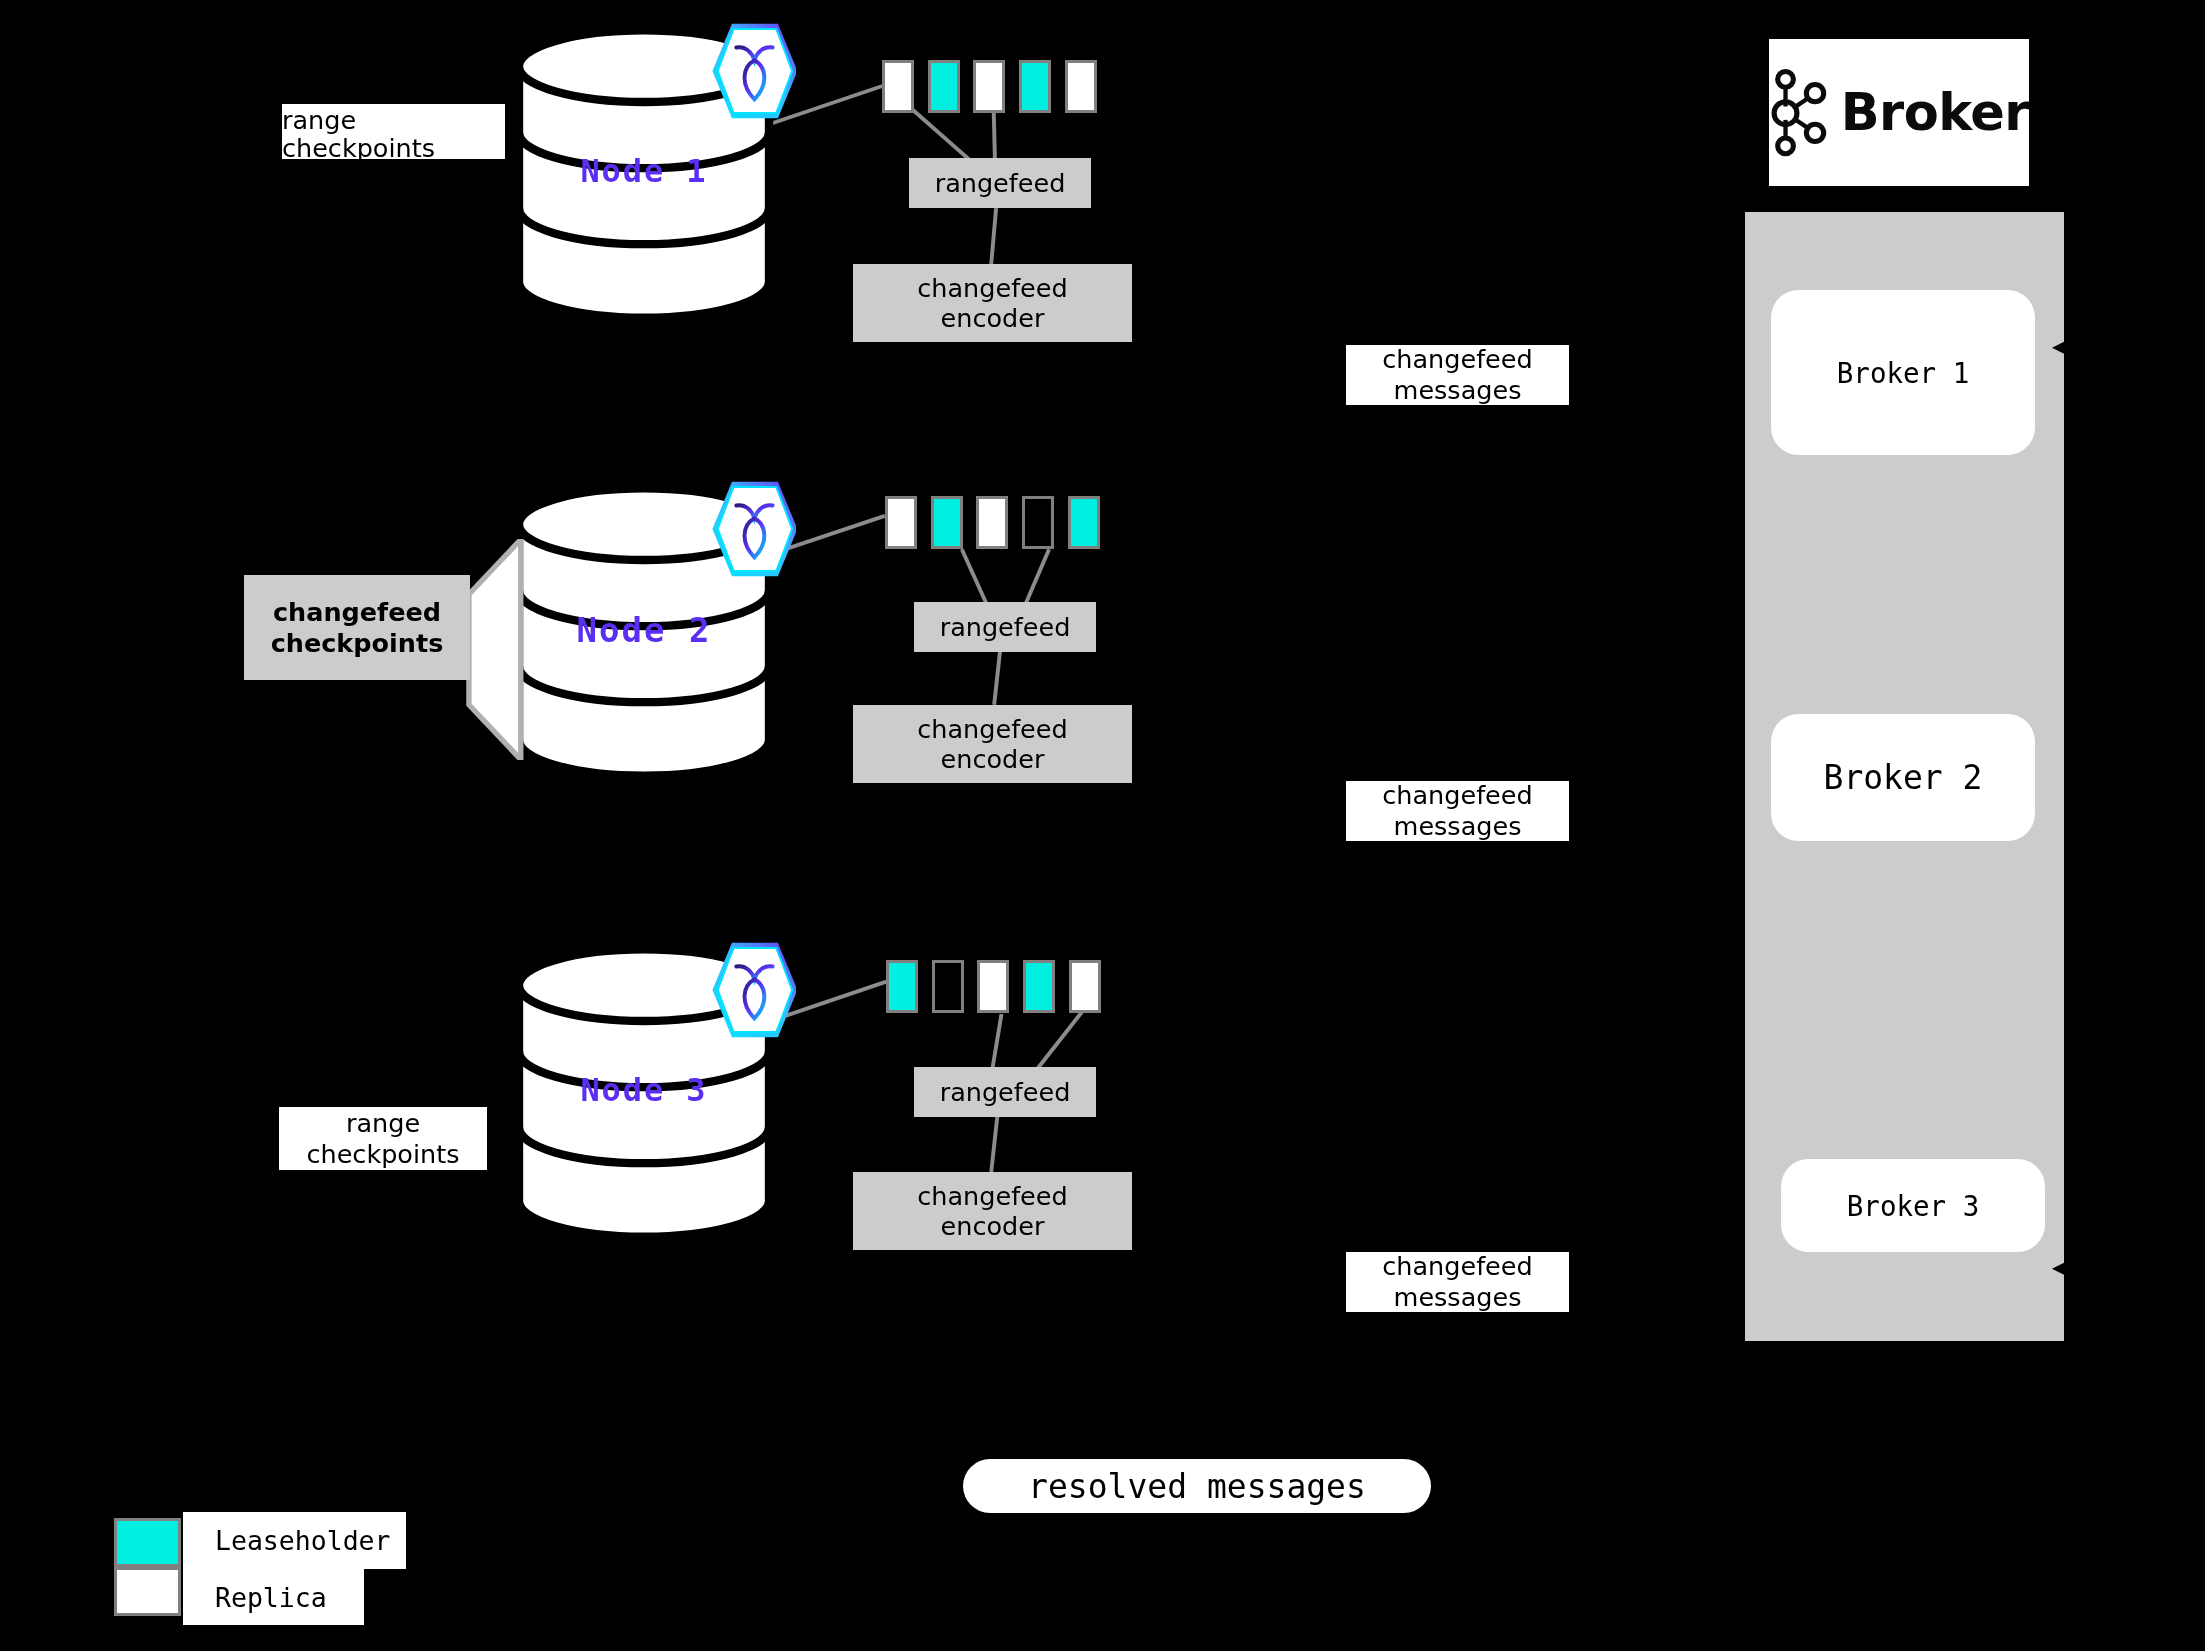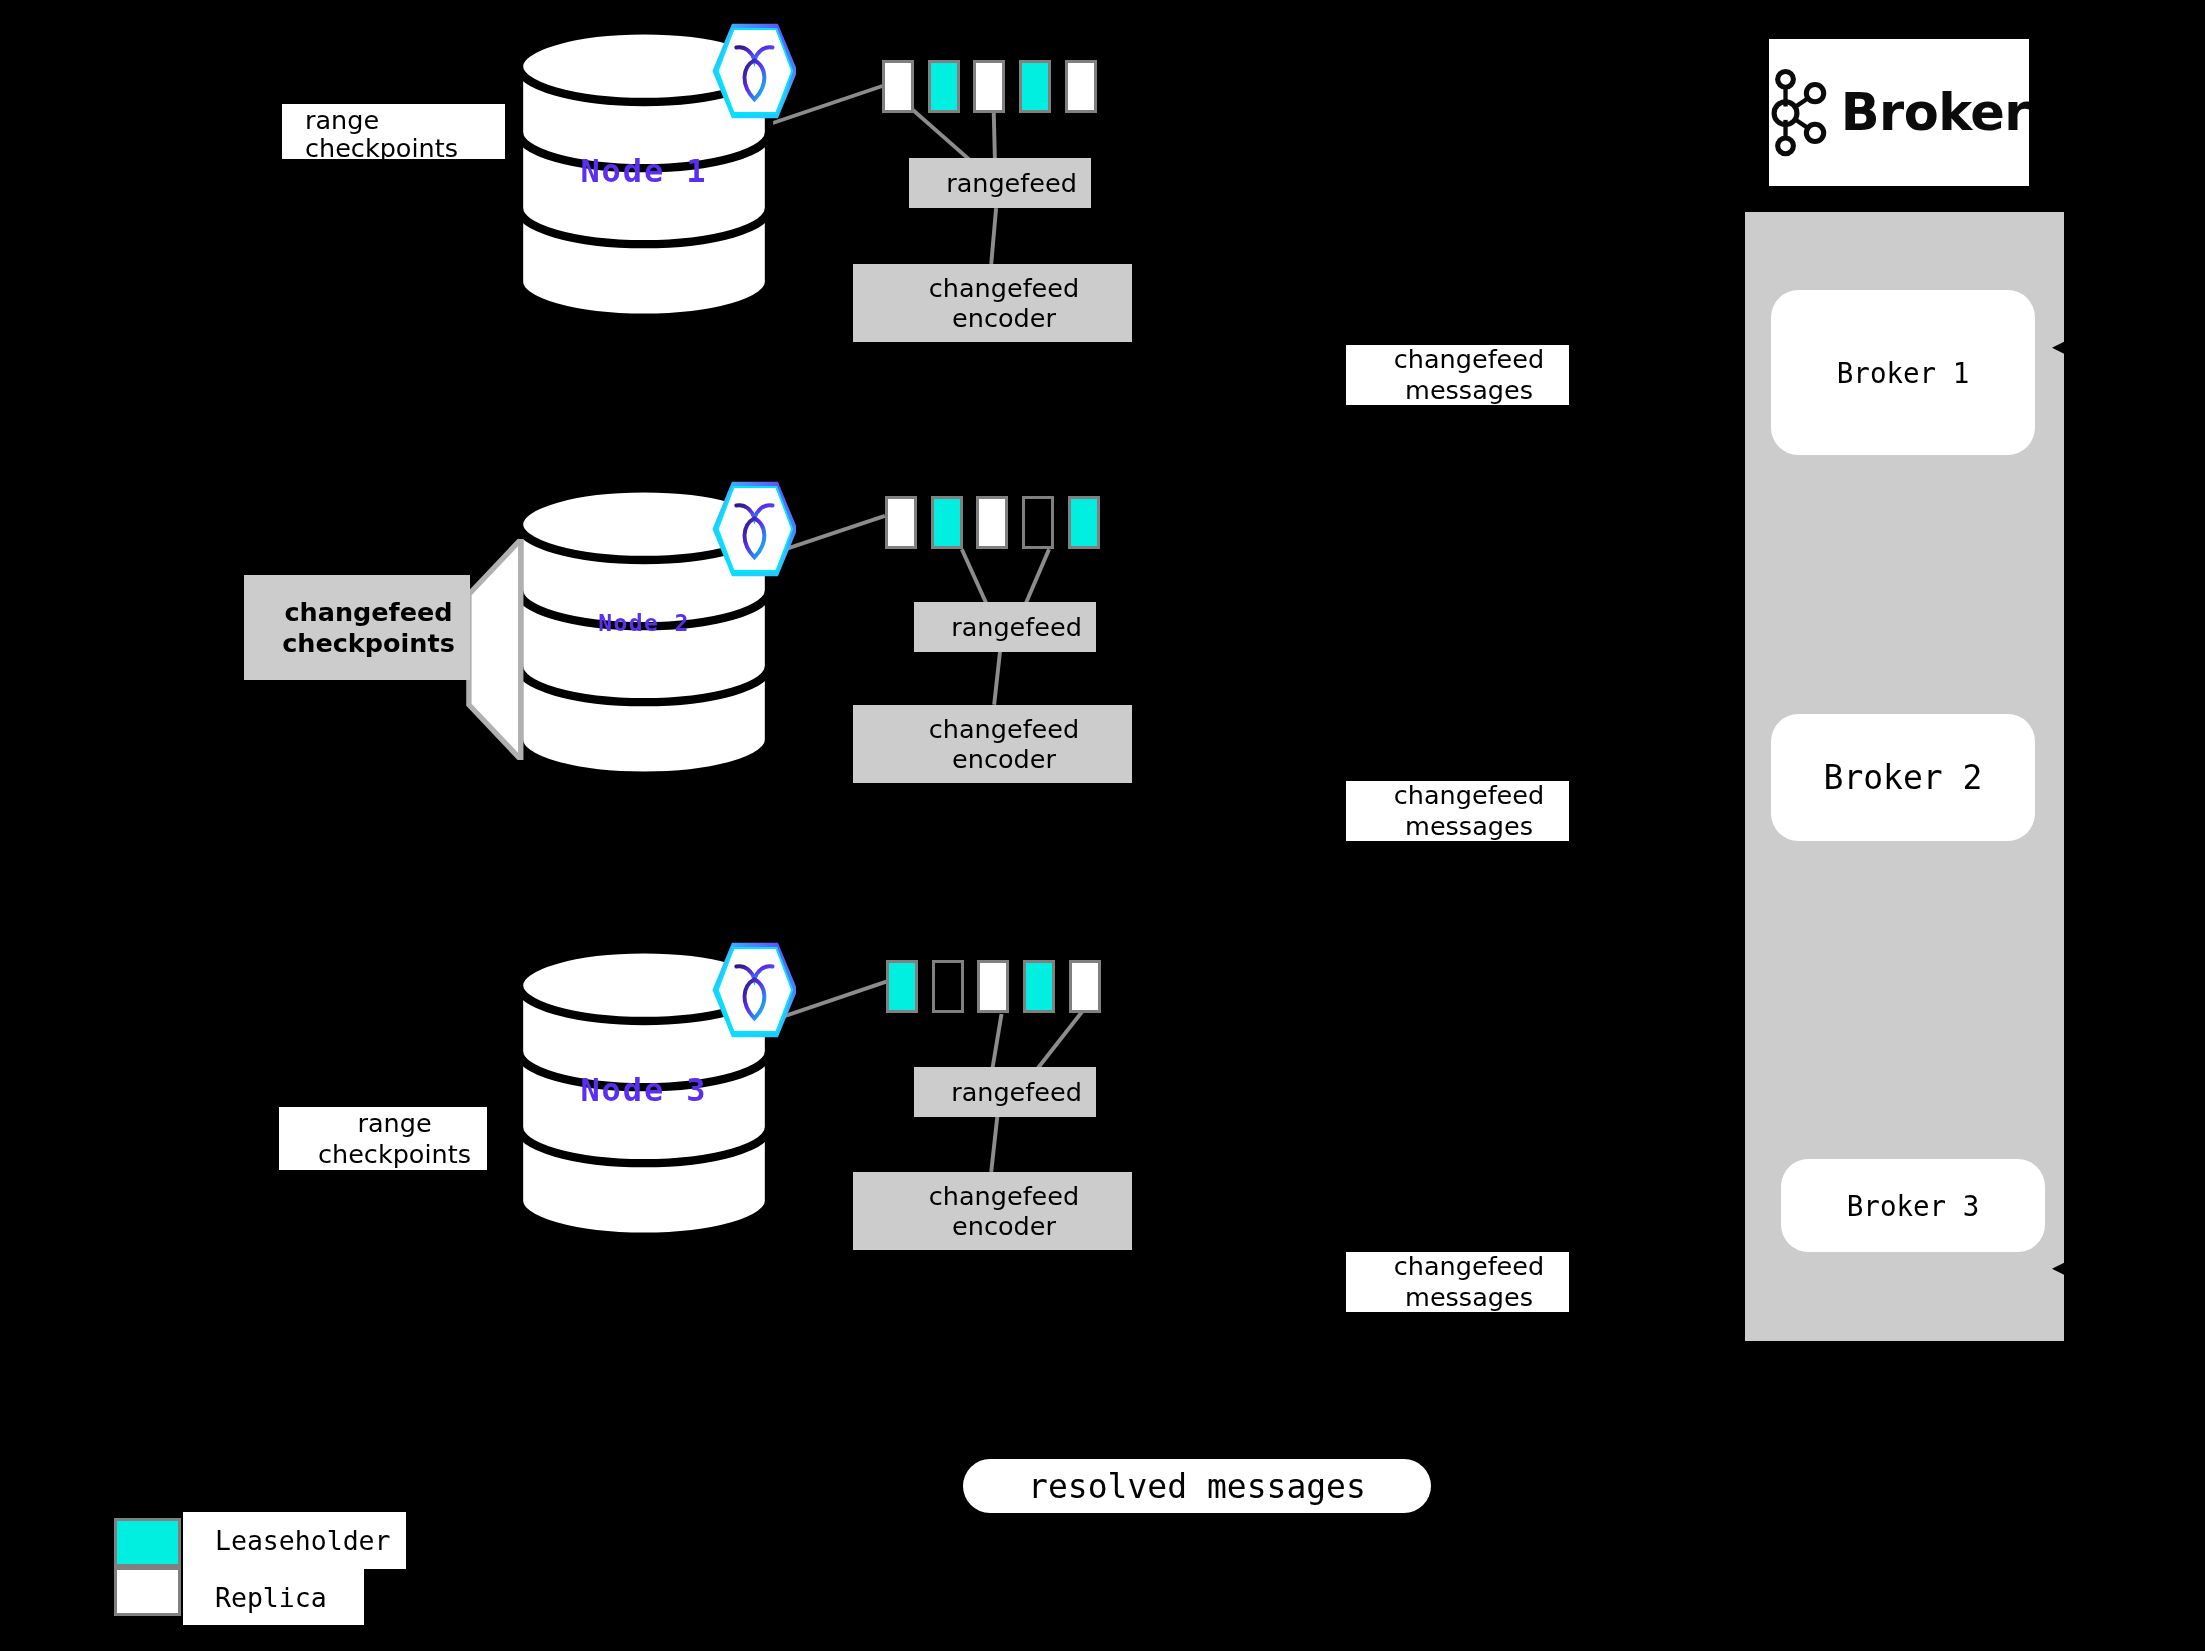--- a/index.html
+++ b/index.html
@@ -9,21 +9,20 @@
     font-family:"DejaVu Sans", sans-serif;
   }
   .abs{position:absolute;}
 
   
   .lbl{
     position:absolute;display:flex;align-items:center;justify-content:center;
     text-align:center;line-height:1.12;color:#000;
     font-family:"DejaVu Sans", sans-serif;
     box-sizing:border-box;
-    padding-left:23px;
   }
   .lbl.white{background:#ffffff;}
   .lbl.gray{background:#cccccc;}
   .lbl.bold{font-weight:bold;}
   .lbl.clip{overflow:hidden;align-items:flex-start;}
 
   
   .cyl{position:absolute;}
   .cyl svg{display:block;}
   .node-name{
@@ -164,21 +163,21 @@
 
 <div class="cyl" style="left:514px;top:485px;width:260px;height:299px;">
   <svg width="260" height="299" viewBox="0 0 530 610" xmlns="http://www.w3.org/2000/svg">
     <g stroke="#000" stroke-width="17" fill="#fff">
       <path d="M10 80 L10 520 A255 73 0 0 0 520 520 L520 80 Z"></path>
       <ellipse cx="265" cy="80" rx="255" ry="73"></ellipse>
       <path d="M10 215 A255 73 0 0 0 520 215" fill="none"></path>
       <path d="M10 370 A255 73 0 0 0 520 370" fill="none"></path>
     </g>
   </svg>
-  <div class="node-name" style="top:125px;font-size:23px;">Node 2</div>
+  <div class="node-name" style="top:125px;font-size:34px;">Node 2</div>
 </div>
 
 <div class="abs" style="left:708px;top:480px;width:88px;height:98px;">
   <svg width="88" height="98" viewBox="0 0 180 200" xmlns="http://www.w3.org/2000/svg">
     <polygon points="52,8 140,8 178,100 140,192 52,192 14,100" fill="#fff" stroke="url(#hexg1)" stroke-width="9"></polygon>
     <polygon points="52,14 140,14 172,100 140,186 52,186 20,100" fill="none" stroke="#00e5ff" stroke-width="4"></polygon>
     <g stroke="url(#bugg1)" stroke-width="8" fill="none" stroke-linecap="round">
       <path d="M58 52 C76 48 90 62 95 78 C100 62 114 48 132 52"></path>
       <path d="M95 78 C70 92 66 128 95 158 C124 128 120 92 95 78 Z"></path>
       <line x1="95" y1="84" x2="95" y2="158"></line>

